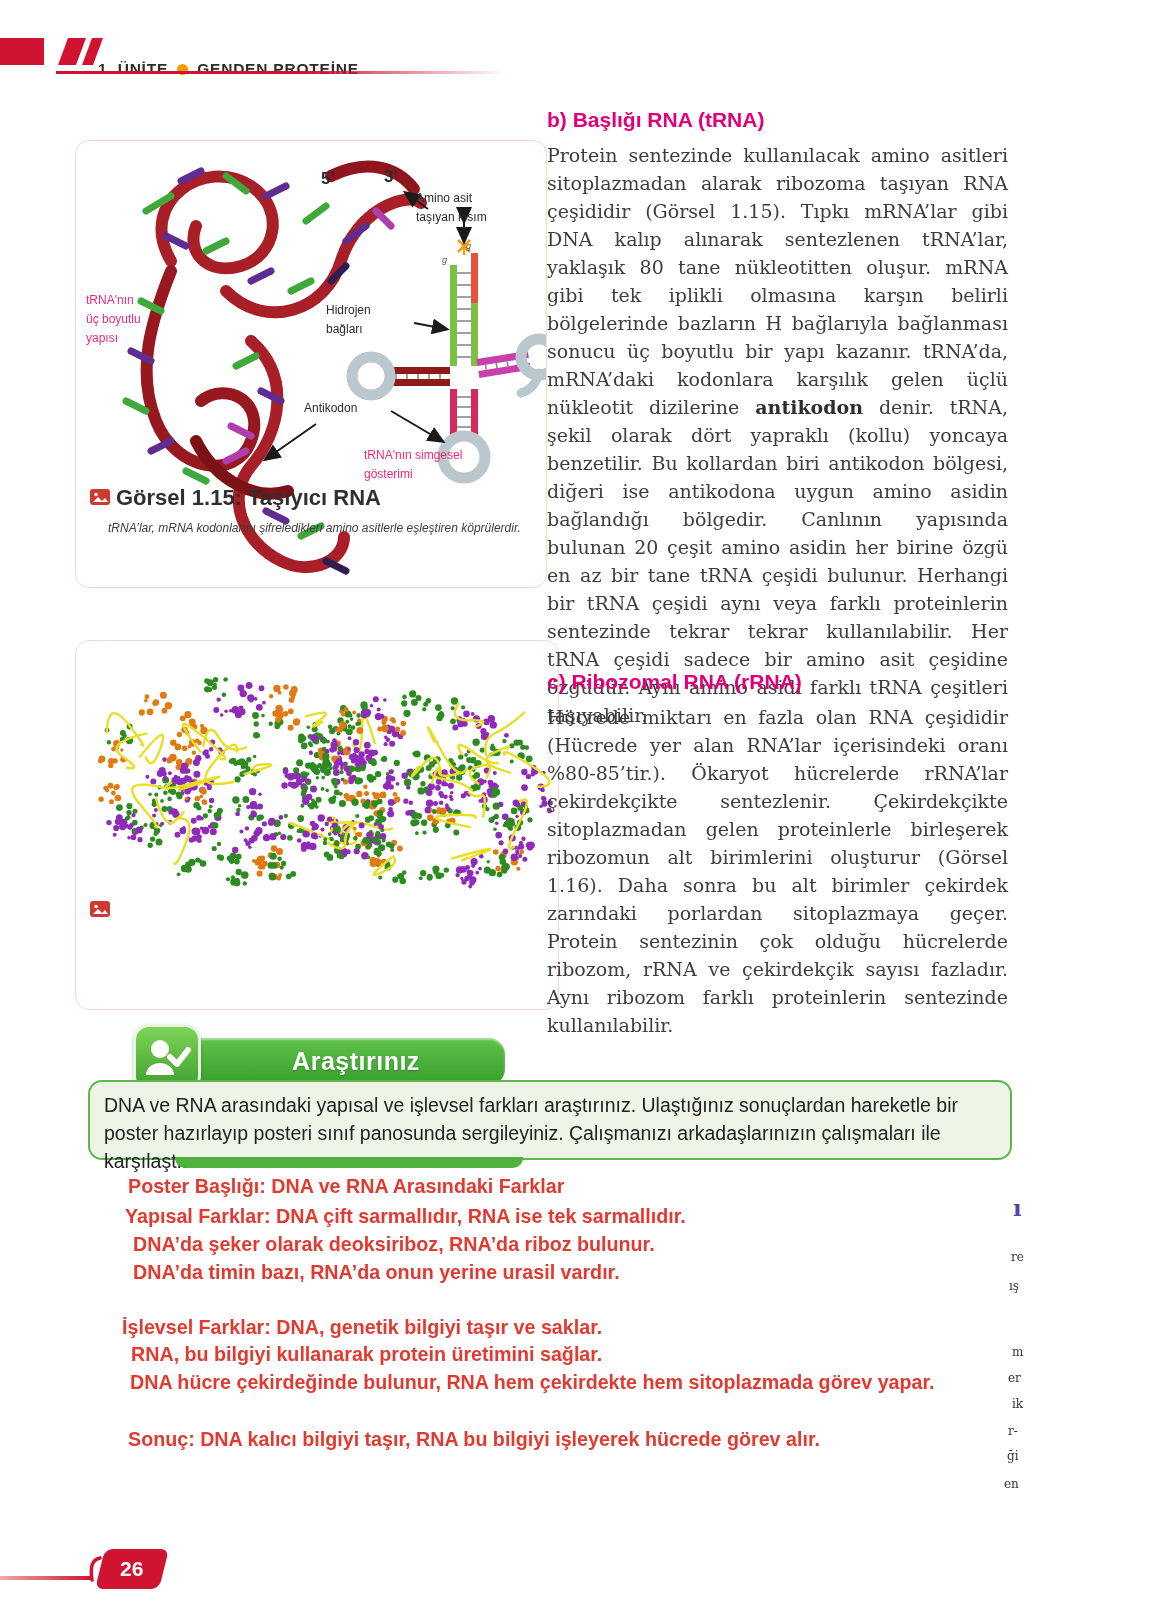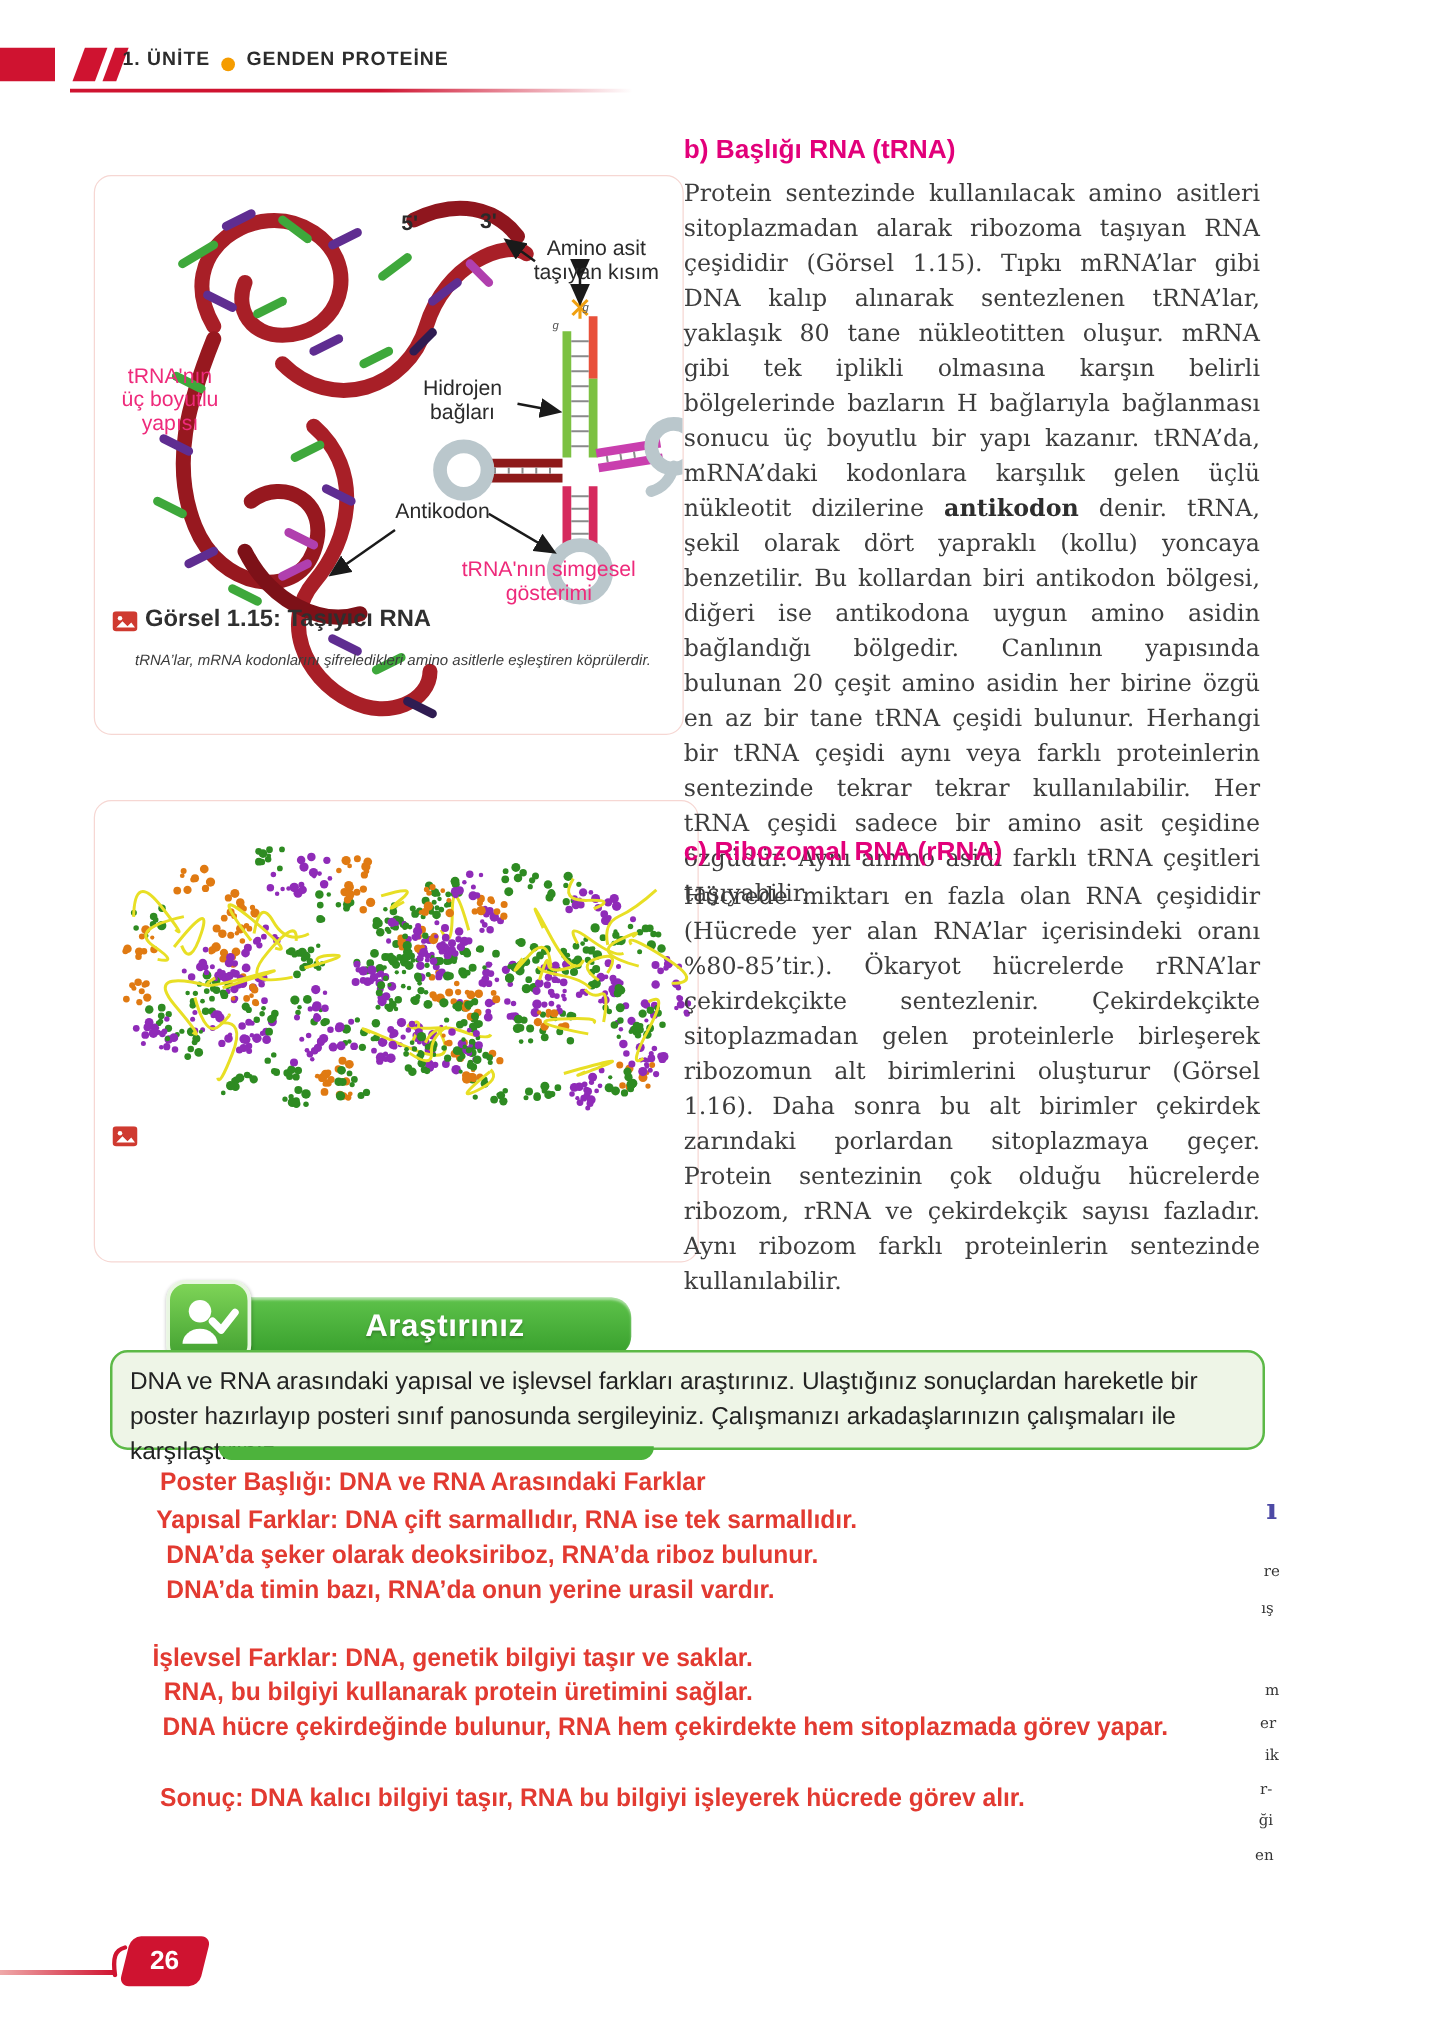--- a/index.html
+++ b/index.html
@@ -13,23 +13,23 @@
   .header-line{height:3px;background:linear-gradient(to right,var(--accent_red) 55%,rgba(207,19,48,0));}
 
   
   .col-heading{font-weight:bold;font-size:21px;color:var(--heading_pink);}
   .body-par{font-family:"DejaVu Serif","Liberation Serif",serif;font-size:19px;line-height:28px;
             text-align:justify;color:#3d3d3d;}
   .body-par b{font-weight:bold;color:#2e2e2e;}
 
   
   .figure-box{border:1.5px solid #f6d7d3;border-radius:14px;background:#fff;}
-  .fig-caption-title{font-weight:bold;font-size:19px;color:#2f2f2f;}
+  .fig-caption-title{font-weight:bold;font-size:22px;color:#2f2f2f;}
   .fig-caption-text{font-style:italic;font-size:12px;color:#3c3c3c;line-height:27px;}
-  .diagram-label{font-size:17px;color:#2a2a2a;line-height:19px;text-align:center;}
+  .diagram-label{font-size:12px;color:#2a2a2a;line-height:19px;text-align:left;}
   .diagram-label.pink{color:var(--label_pink);}
   .prime-label{font-size:17px;color:#2a2a2a;font-weight:bold;}
 
   
   .activity-banner{background:linear-gradient(#5ec24a,#379f2c);border-radius:16px;
                    box-shadow:inset 0 2px 2px rgba(255,255,255,.5);}
   .activity-banner-title{color:#fff;font-weight:bold;font-size:25px;letter-spacing:.5px;
                    text-shadow:0 1px 2px rgba(0,0,0,.25);margin-left:44px;}
   .activity-icon{background:linear-gradient(#7ed457,#3f9e2f);border:3px solid #e9f6e2;
                  border-radius:16px;box-shadow:0 1px 3px rgba(0,0,0,.25);}
@@ -54,21 +54,21 @@
 </head>
 <body>
 
 <div class="page">
 
   <svg class="abs" style="left:0;top:38px" width="130" height="30">
     <rect x="0" y="0" width="44" height="27" fill="#cf1330"></rect>
     <polygon points="58,27 68,0 86,0 76,27" fill="#cf1330"></polygon>
     <polygon points="82,27 92,0 103,0 93,27" fill="#cf1330"></polygon>
   </svg>
-  <div class="abs" style="left:98px;top:39px;display:flex;align-items:flex-end;gap:9px">
+  <div class="abs" style="left:98px;top:60px;display:flex;align-items:center;gap:9px">
     <span class="unit-title">1. ÜNİTE</span>
     <span class="unit-dot"></span>
     <span class="unit-title">GENDEN PROTEİNE</span>
   </div>
   <div class="abs header-line" style="left:56px;top:71px;width:450px"></div>
 
   <div class="abs figure-box" style="left:75px;top:140px;width:470px;height:446px">
     <svg class="abs" style="left:0;top:0" width="470" height="446" viewBox="0 0 470 446">
       <defs>
         <marker id="ah" markerWidth="9" markerHeight="8" refX="7" refY="4" orient="auto">

